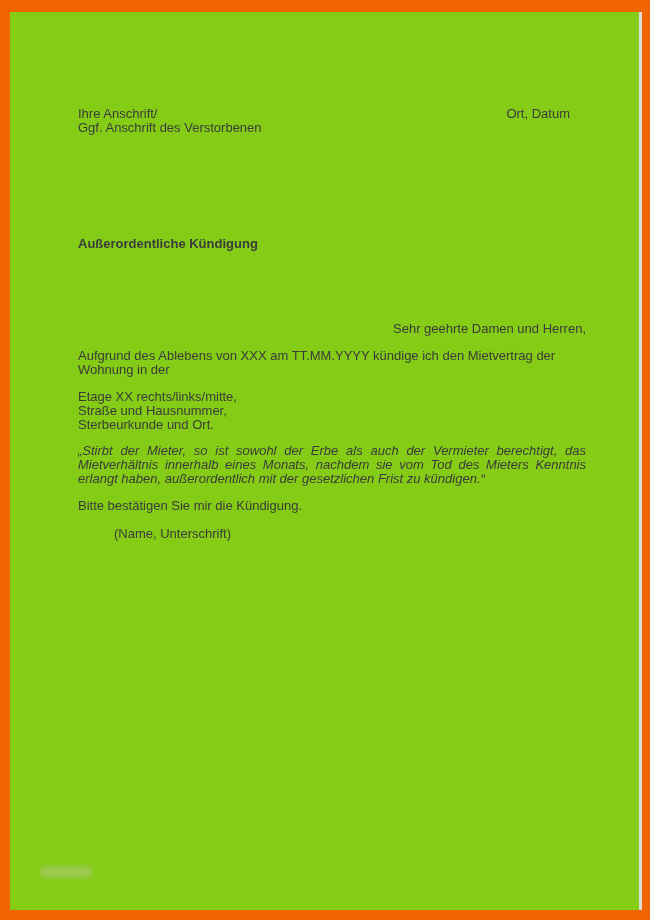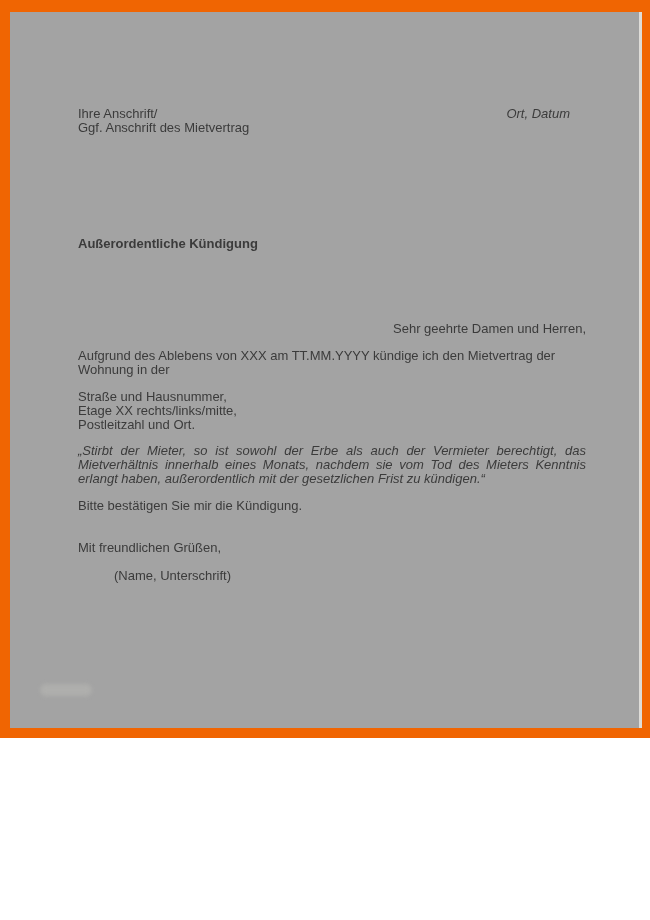--- a/index.html
+++ b/index.html
@@ -4,22 +4,22 @@
 <style>
   * { margin: 0; padding: 0; box-sizing: border-box; }
   html, body { width: 650px; height: 920px; }
   body {
     font-family: "Liberation Sans", sans-serif;
     background: #ffffff;
   }
   .page {
     position: relative;
     width: 650px;
-    height: 738px;
-    background: #a3a3a3;
+    height: 920px;
+    background: #84cc16;
     border-style: solid;
     border-color: #f06502;
     border-width: 12px 8px 10px 10px;
     overflow: hidden;
   }
   .page-inner {
     position: relative;
     width: 100%;
     height: 100%;
     box-shadow: inset -3px 0 0 #dedcd8;
@@ -30,21 +30,21 @@
     color: #3b3b3b;
     font-size: 13px;
     line-height: 14px;
   }
   .header-row {
     display: flex;
     justify-content: space-between;
     align-items: flex-start;
   }
   .sender-block div { white-space: nowrap; }
-  .date-line { margin-right: 16px; white-space: nowrap; font-style: italic; }
+  .date-line { margin-right: 16px; white-space: nowrap; }
   .recipient { margin-top: 69px; }
   .subject { margin-top: 102px; font-weight: bold; }
   .salutation { margin-top: 71px; text-align: right; }
   .para { margin-top: 13px; }
   .addr-block { margin-top: 13px; }
   .frist { margin-top: 14px; }
   .law-block { margin-top: 12px; }
   .law-heading { font-weight: bold; font-style: italic; }
   .law-quote { font-style: italic; text-align: justify; }
   .attachment { margin-top: 14px; }
@@ -65,47 +65,46 @@
 </head>
 <body>
 
 <div class="page">
   <div class="page-inner">
     <div class="content">
 
       <div class="header-row">
         <div class="sender-block">
           <div>Ihre Anschrift/</div>
-          <div>Ggf. Anschrift des Mietvertrag</div>
+          <div>Ggf. Anschrift des Verstorbenen</div>
         </div>
         <div class="date-line">Ort, Datum</div>
       </div>
 
 
       <div class="subject">Außerordentliche Kündigung</div>
 
       <div class="salutation">Sehr geehrte Damen und Herren,</div>
 
       <div class="para">Aufgrund des Ablebens von XXX am TT.MM.YYYY kündige ich den Mietvertrag der Wohnung in der</div>
 
       <div class="addr-block">
+        <div>Etage XX rechts/links/mitte,</div>
         <div>Straße und Hausnummer,</div>
-        <div>Etage XX rechts/links/mitte,</div>
-        <div>Postleitzahl und Ort.</div>
+        <div>Sterbeurkunde und Ort.</div>
       </div>
 
 
       <div class="law-block">
         <div class="law-quote">„Stirbt der Mieter, so ist sowohl der Erbe als auch der Vermieter berechtigt, das Mietverhältnis innerhalb eines Monats, nachdem sie vom Tod des Mieters Kenntnis erlangt haben, außerordentlich mit der gesetzlichen Frist zu kündigen.“</div>
       </div>
 
 
       <div class="para confirm">Bitte bestätigen Sie mir die Kündigung.</div>
 
-      <div class="closing">Mit freundlichen Grüßen,</div>
 
       <div class="signature">(Name, Unterschrift)</div>
 
     </div>
 
     <div class="watermark"></div>
   </div>
 </div>
 
 </body></html>

